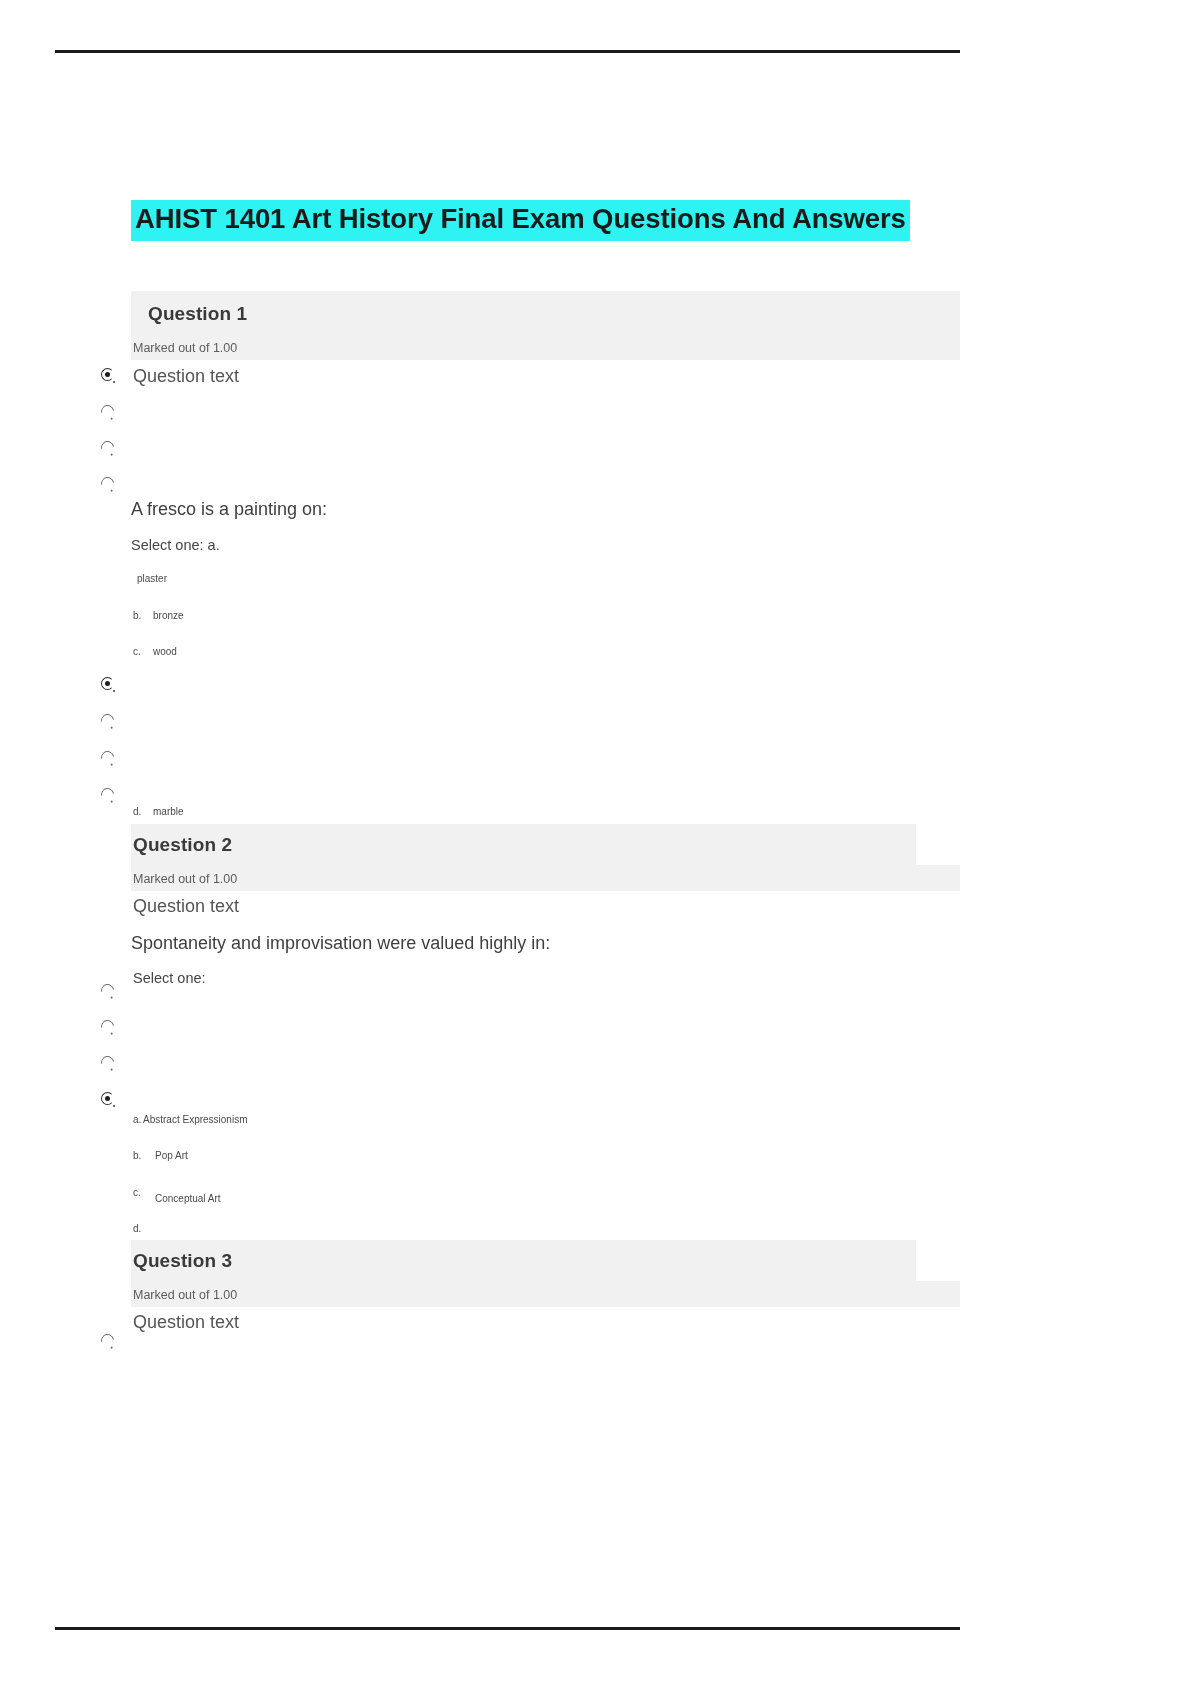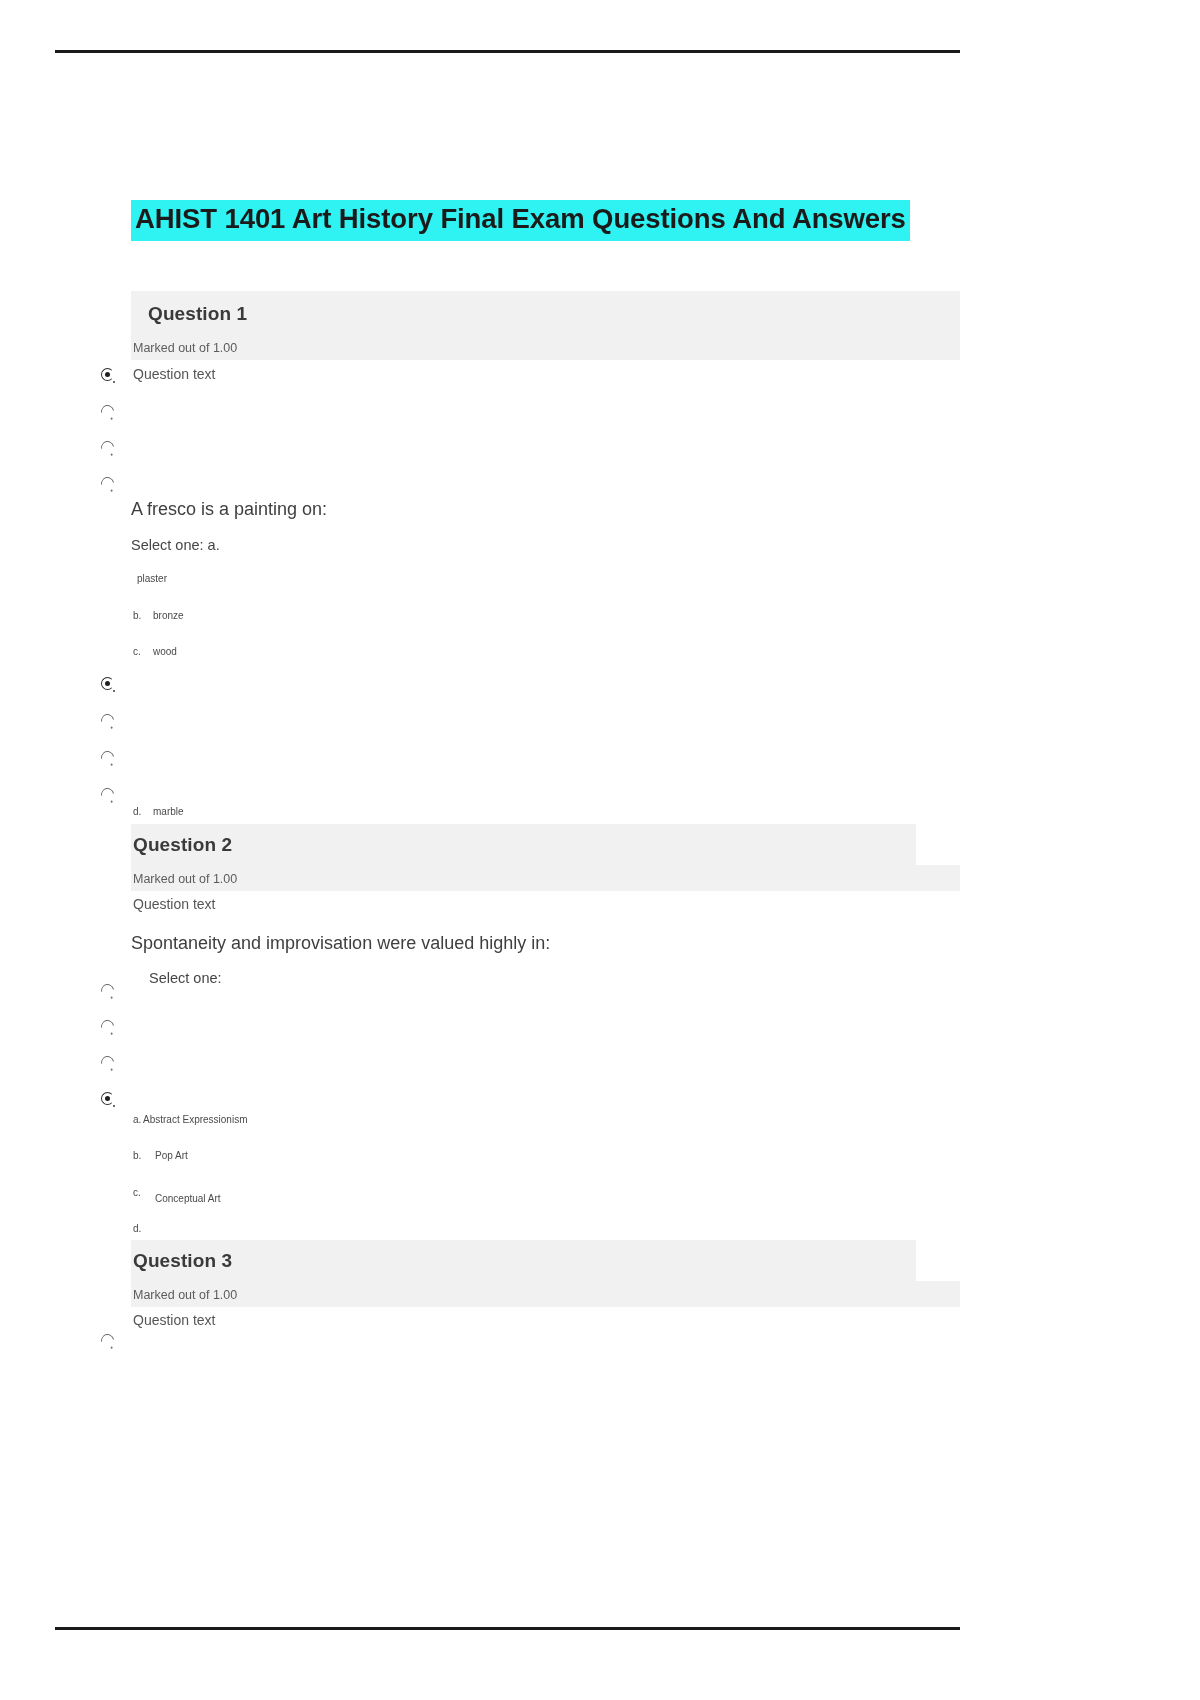--- a/index.html
+++ b/index.html
@@ -58,21 +58,21 @@
     font-size: 19px;
     font-weight: bold;
     color: #3a3a3a;
     letter-spacing: 0.1px;
   }
   .q-marked {
     font-size: 12.5px;
     color: #5c5c5c;
   }
   .q-qtext {
-    font-size: 14px;
+    font-size: 18px;
     color: #555555;
     text-align: center;
   }
   .q-prompt {
     font-size: 18px;
     color: #3f3f3f;
   }
   .q-select {
     font-size: 14.5px;
     color: #454545;
@@ -174,21 +174,21 @@
   <div class="txt q-option" style="left:153px; top:806px;">marble</div>
 
   <div class="band" style="left:131px; top:824px; width:785px; height:41px;"></div>
   <div class="band" style="left:131px; top:865px; width:855px; height:26px;"></div>
 
   <div class="txt q-heading" style="left:133px; top:834px;">Question 2</div>
   <div class="txt q-marked" style="left:133px; top:872px;">Marked out of 1.00</div>
   <div class="txt q-qtext" style="left:133px; top:896px;">Question text</div>
 
   <div class="txt q-prompt" style="left:131px; top:933px;">Spontaneity and improvisation were valued highly in:</div>
-  <div class="txt q-select" style="left:149px; top:970px;text-align:right;">Select one:</div>
+  <div class="txt q-select" style="left:133px; top:970px;text-align:right;">Select one:</div>
 
   <div class="radio open" style="left:101px; top:984px;"></div>
   <div class="radio open" style="left:101px; top:1020px;"></div>
   <div class="radio open" style="left:101px; top:1056px;"></div>
   <div class="radio selected" style="left:101px; top:1092px;">
       <span class="dot"></span>
     </div>
 
   <div class="txt q-option" style="left:133px; top:1114px;">a.</div>
   <div class="txt q-option" style="left:143px; top:1114px;">Abstract Expressionism</div>

